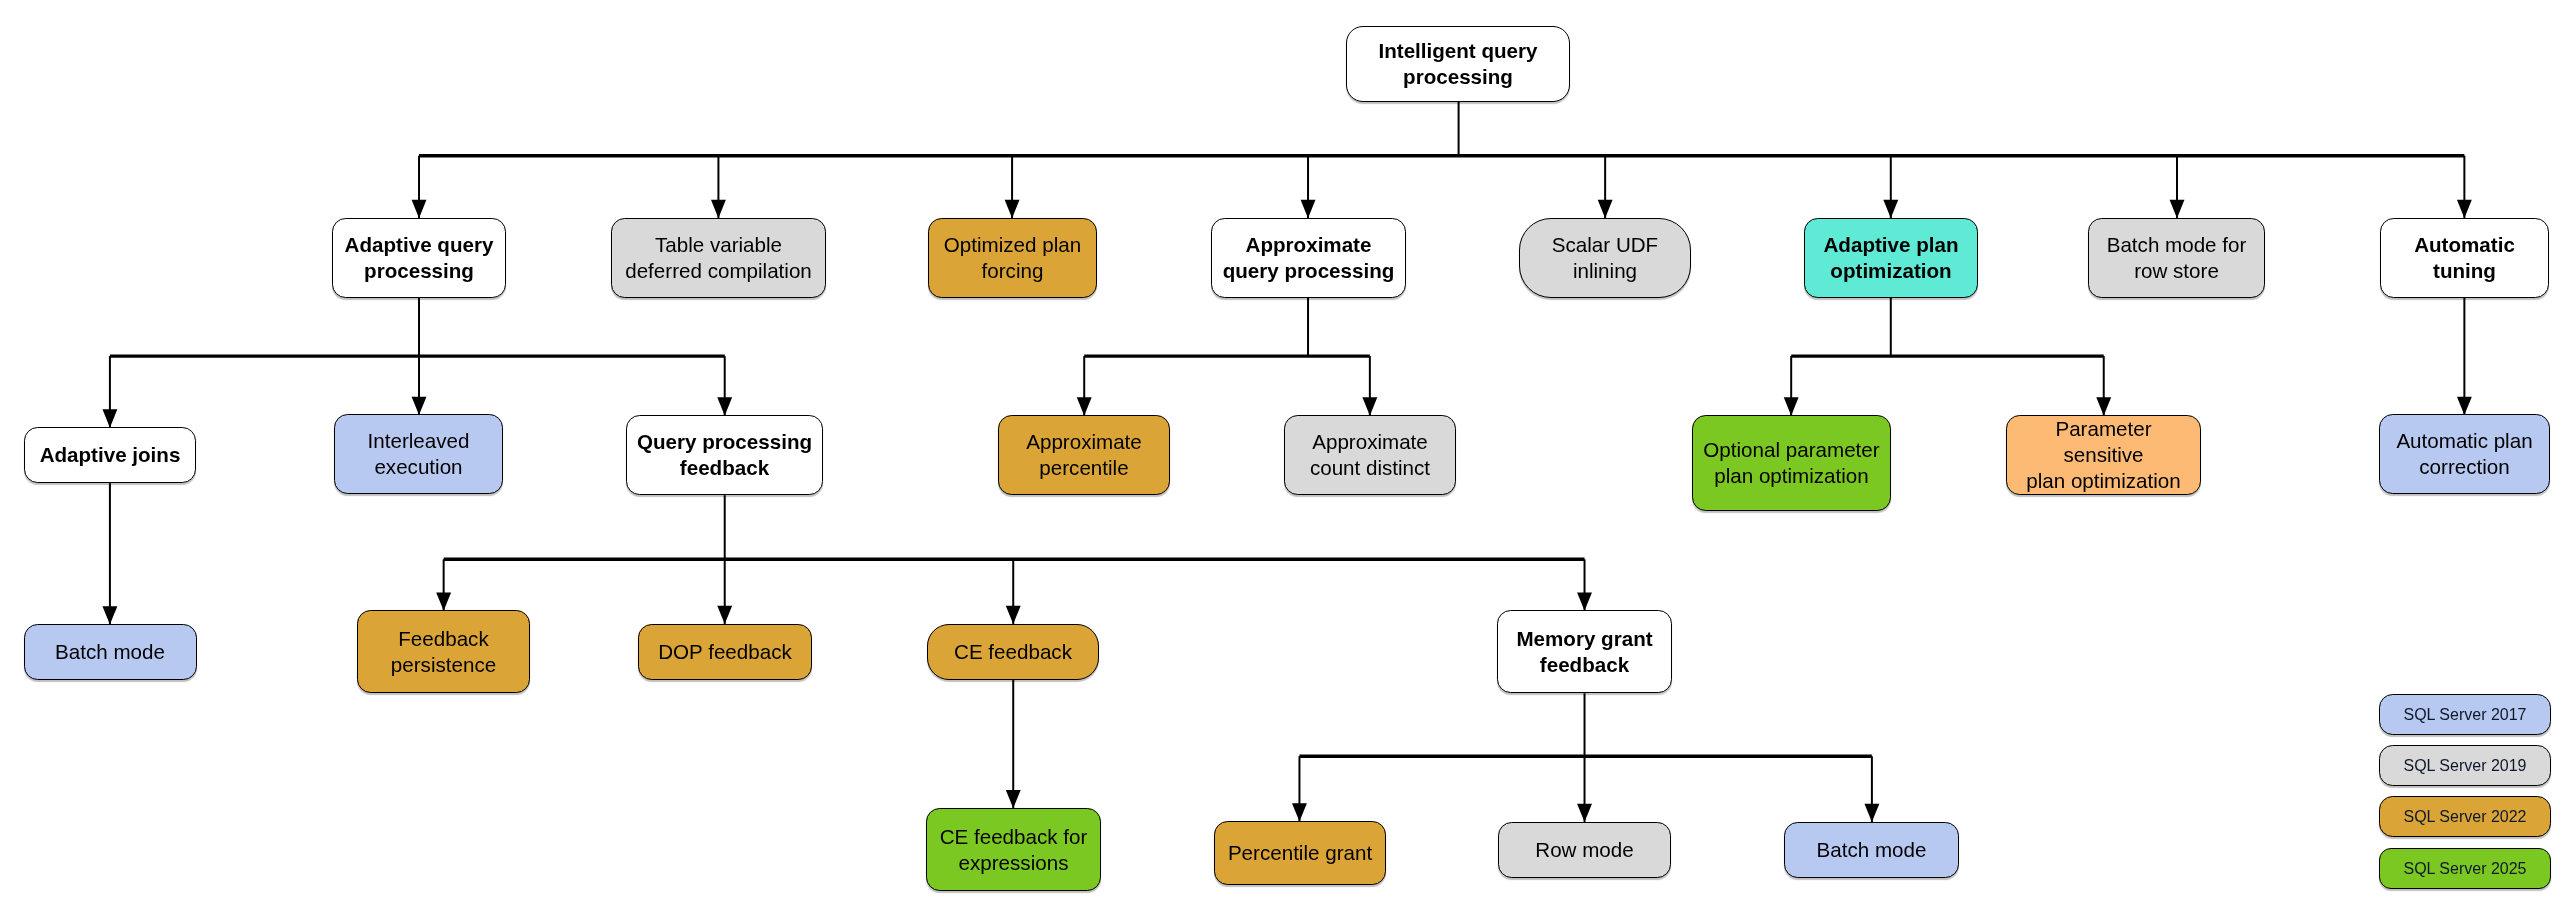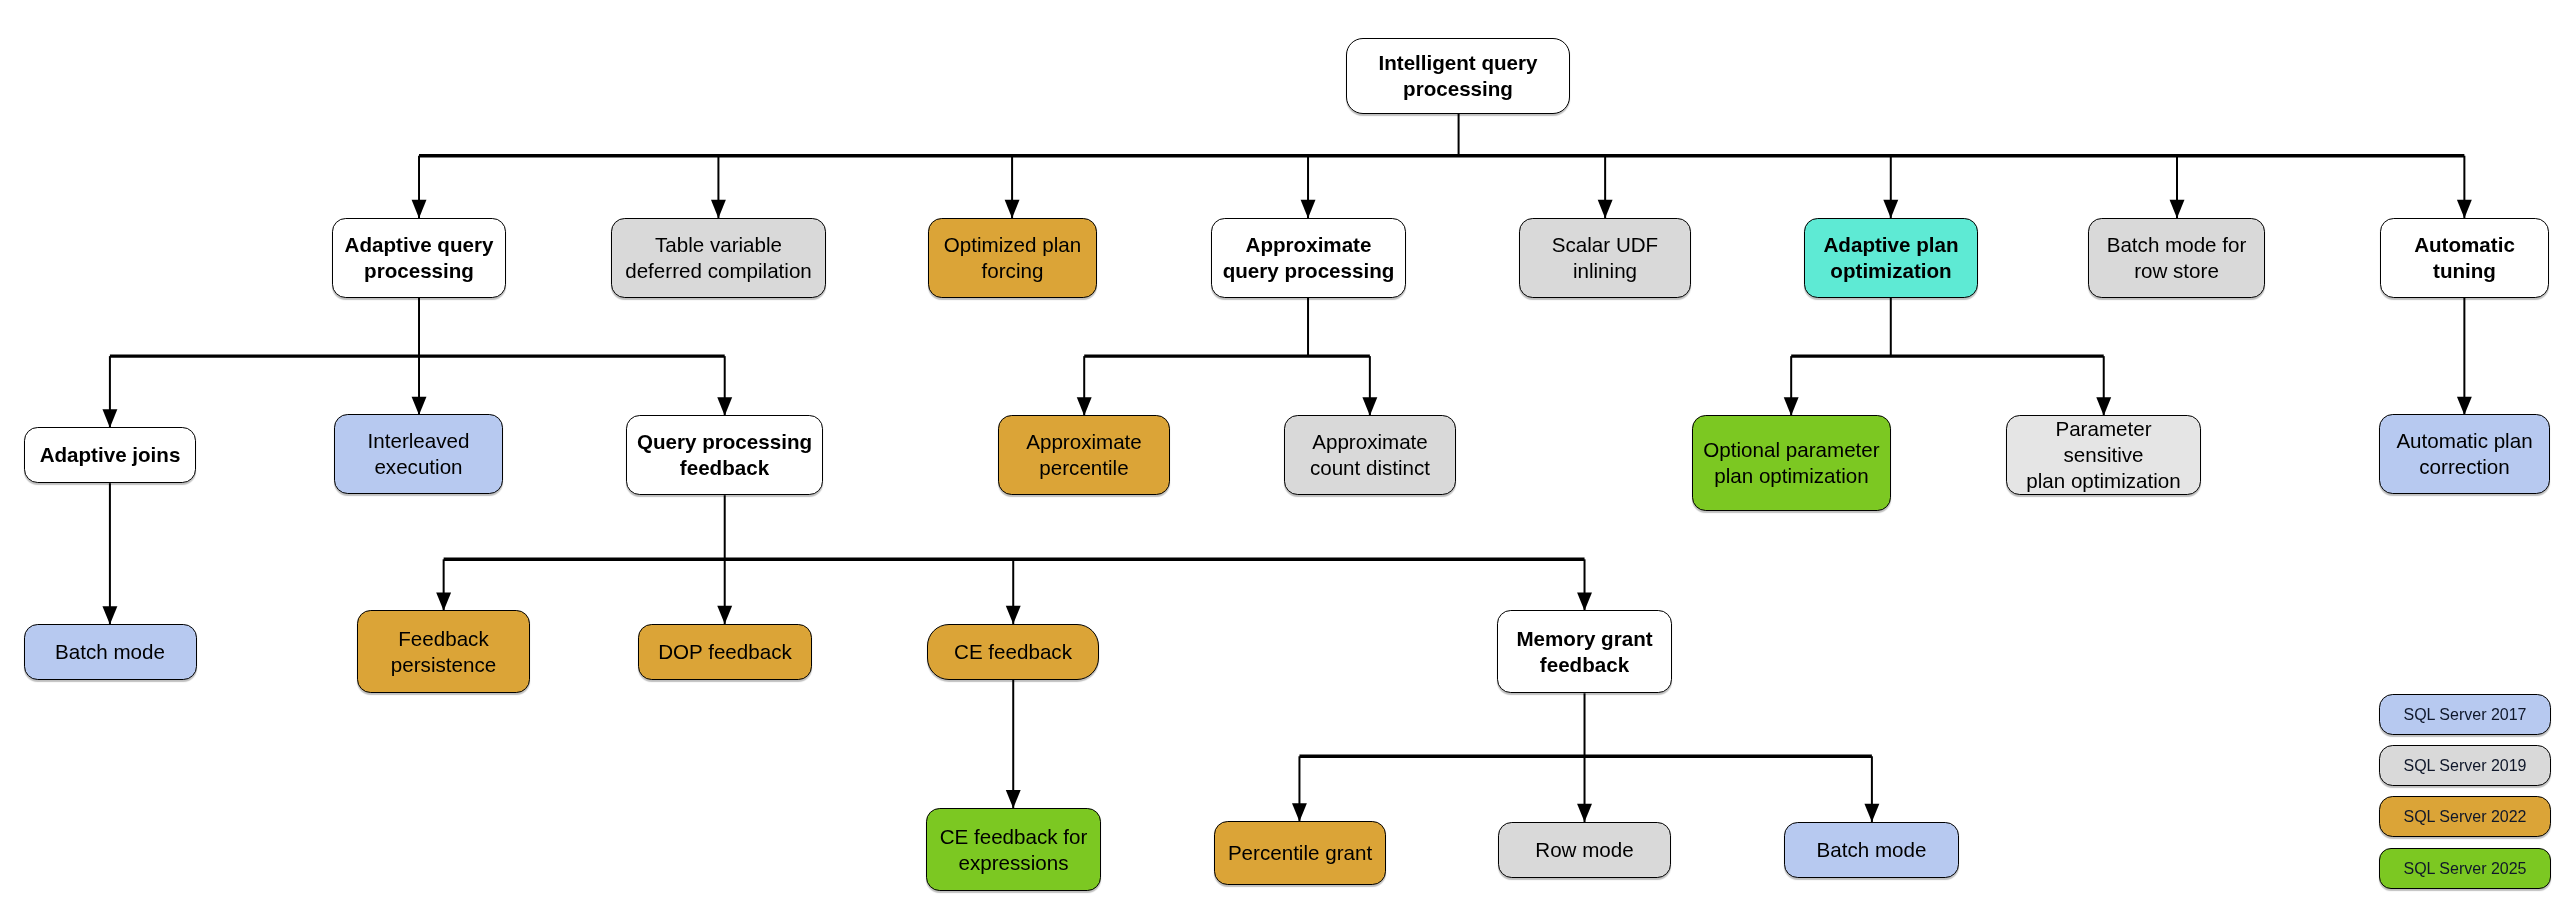--- a/index.html
+++ b/index.html
@@ -115,50 +115,50 @@
       <polyline points="2768,1211 2768,1321" stroke="#000000" stroke-width="3.5" fill="none"></polyline>
       <polyline points="2270,1321 3270,1321" stroke="#000000" stroke-width="6" fill="none"></polyline>
       <polyline points="2270,1321 2270,1435" stroke="#000000" stroke-width="3.5" fill="none"></polyline>
       <path d="M 2257 1403 L 2283 1403 L 2270 1435 Z" fill="#000000"></path>
       <polyline points="2768,1321 2768,1436" stroke="#000000" stroke-width="3.5" fill="none"></polyline>
       <path d="M 2755 1404 L 2781 1404 L 2768 1436 Z" fill="#000000"></path>
       <polyline points="3270,1321 3270,1436" stroke="#000000" stroke-width="3.5" fill="none"></polyline>
       <path d="M 3257 1404 L 3283 1404 L 3270 1436 Z" fill="#000000"></path>
     </svg>
   <div id="node-layer">
-      <div class="node bold root" style="left: 1346px; top: 26px; width: 224px; height: 76px; background: rgb(255, 255, 255); margin-top: 12px;">Intelligent query
+      <div class="node bold root" style="left: 1346px; top: 26px; width: 224px; height: 76px; background: rgb(255, 255, 255);">Intelligent query
 processing</div>
       <div class="node bold" style="left: 332px; top: 218px; width: 174px; height: 80px; background: rgb(255, 255, 255);">Adaptive query
 processing</div>
       <div class="node" style="left: 611px; top: 218px; width: 215px; height: 80px; background: rgb(217, 217, 217);">Table variable
 deferred compilation</div>
       <div class="node" style="left: 928px; top: 218px; width: 169px; height: 80px; background: rgb(219, 164, 55);">Optimized plan
 forcing</div>
       <div class="node bold" style="left: 1211px; top: 218px; width: 195px; height: 80px; background: rgb(255, 255, 255);">Approximate
 query processing</div>
-      <div class="node" style="left: 1519px; top: 218px; width: 172px; height: 80px; background: rgb(217, 217, 217);">Scalar UDF
+      <div class="node" style="left: 1519px; top: 218px; width: 172px; height: 80px; background: rgb(217, 217, 217); border-radius: 32px;">Scalar UDF
 inlining</div>
       <div class="node bold" style="left: 1804px; top: 218px; width: 174px; height: 80px; background: #5eead4;">Adaptive plan
 optimization</div>
       <div class="node" style="left: 2088px; top: 218px; width: 177px; height: 80px; background: rgb(217, 217, 217);">Batch mode for
 row store</div>
       <div class="node bold" style="left: 2380px; top: 218px; width: 169px; height: 80px; background: rgb(255, 255, 255);">Automatic
 tuning</div>
       <div class="node bold" style="left: 24px; top: 427px; width: 172px; height: 56px; background: rgb(255, 255, 255);">Adaptive joins</div>
       <div class="node" style="left: 334px; top: 414px; width: 169px; height: 80px; background: rgb(183, 201, 240);">Interleaved
 execution</div>
       <div class="node bold" style="left: 626px; top: 415px; width: 197px; height: 80px; background: rgb(255, 255, 255);">Query processing
 feedback</div>
       <div class="node" style="left: 998px; top: 415px; width: 172px; height: 80px; background: rgb(219, 164, 55);">Approximate
 percentile</div>
       <div class="node" style="left: 1284px; top: 415px; width: 172px; height: 80px; background: rgb(217, 217, 217);">Approximate
 count distinct</div>
       <div class="node" style="left: 1692px; top: 415px; width: 199px; height: 96px; background: rgb(124, 200, 34);">Optional parameter
 plan optimization</div>
-      <div class="node" style="left: 2006px; top: 415px; width: 195px; height: 80px; background: #e5e5e5;">Parameter sensitive
+      <div class="node" style="left: 2006px; top: 415px; width: 195px; height: 80px; background: #fdba74;">Parameter sensitive
 plan optimization</div>
       <div class="node" style="left: 2379px; top: 414px; width: 171px; height: 80px; background: rgb(183, 201, 240);">Automatic plan
 correction</div>
       <div class="node" style="left: 23.5px; top: 624px; width: 173px; height: 56px; background: rgb(183, 201, 240);">Batch mode</div>
       <div class="node" style="left: 357px; top: 610px; width: 173px; height: 83px; background: rgb(219, 164, 55);">Feedback
 persistence</div>
       <div class="node" style="left: 638px; top: 624px; width: 174px; height: 56px; background: rgb(219, 164, 55);">DOP feedback</div>
       <div class="node" style="left: 927px; top: 624px; width: 172px; height: 56px; background: rgb(219, 164, 55); border-radius: 22px;">CE feedback</div>
       <div class="node bold" style="left: 1497px; top: 610px; width: 175px; height: 83px; background: rgb(255, 255, 255);">Memory grant
 feedback</div>

